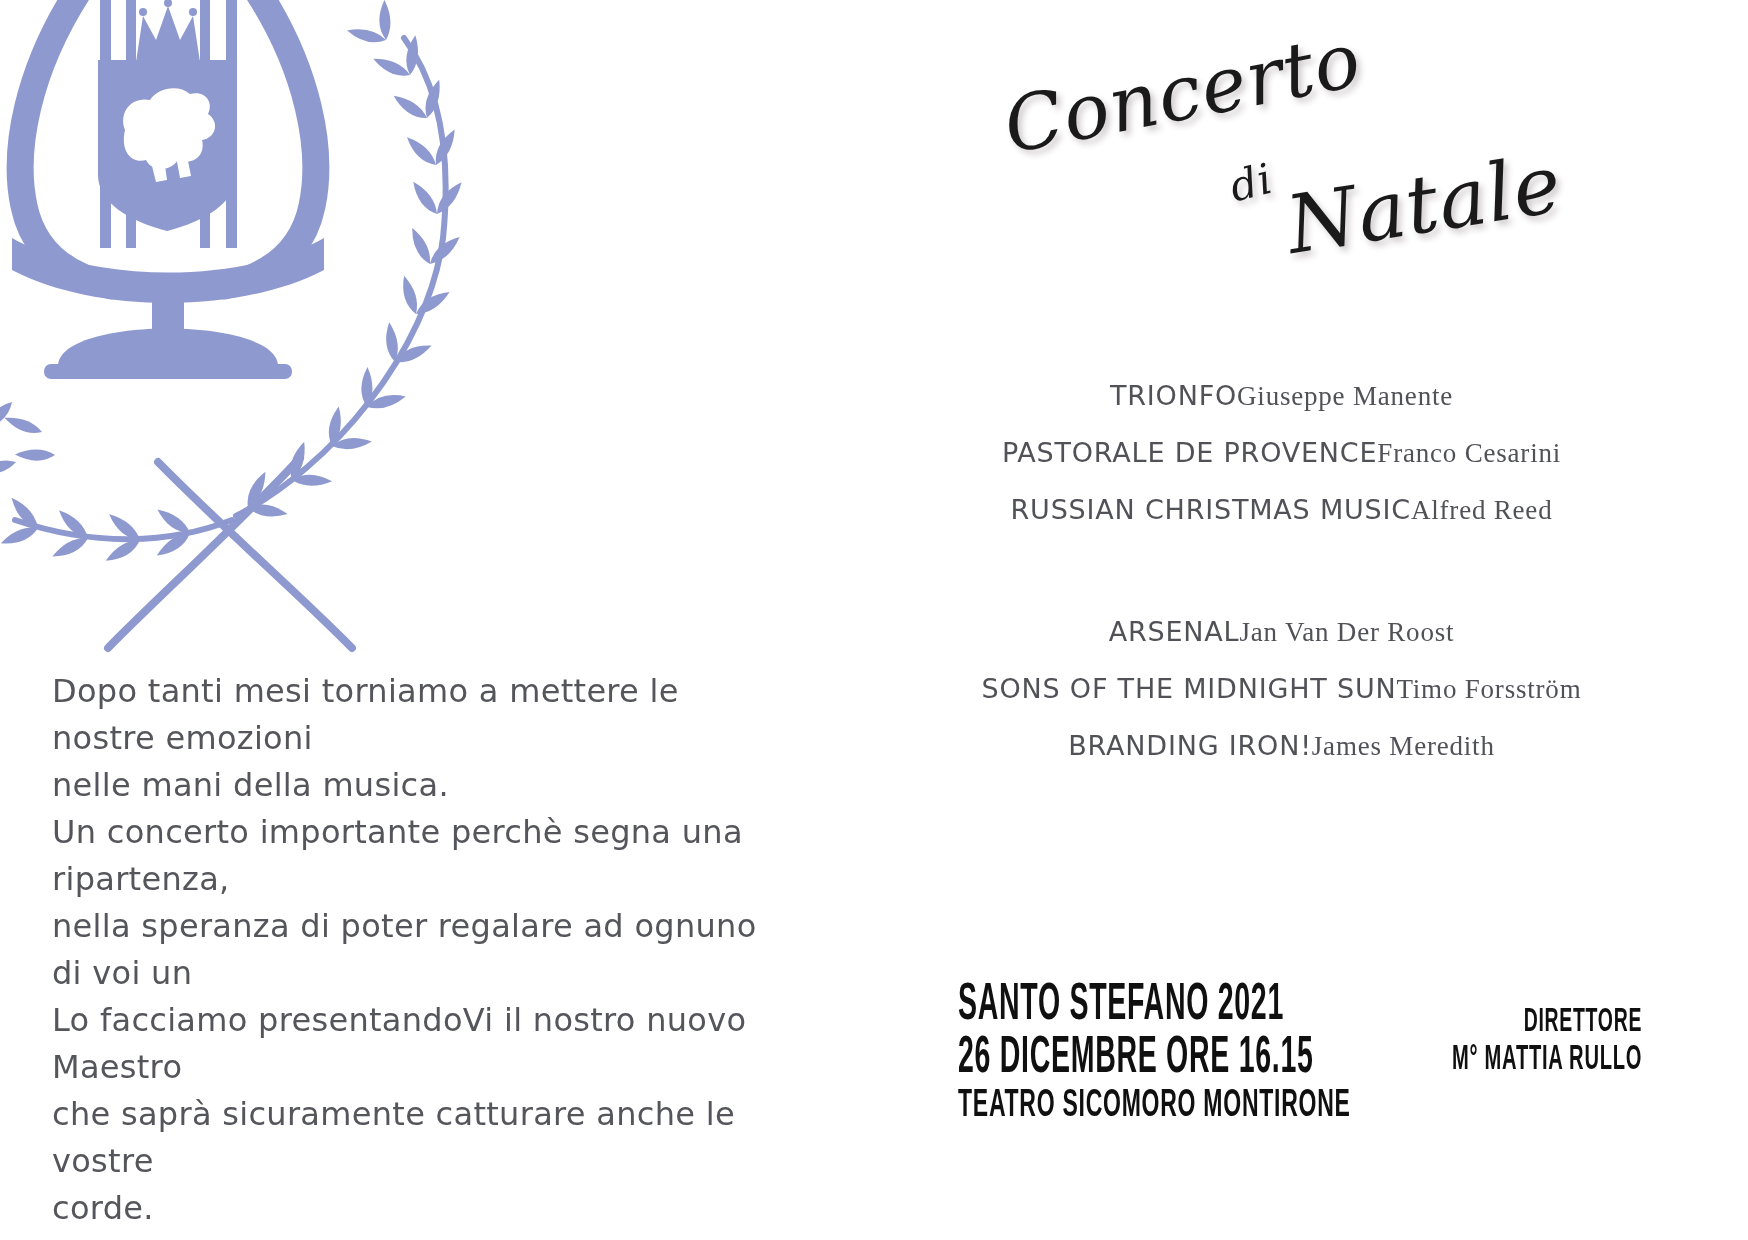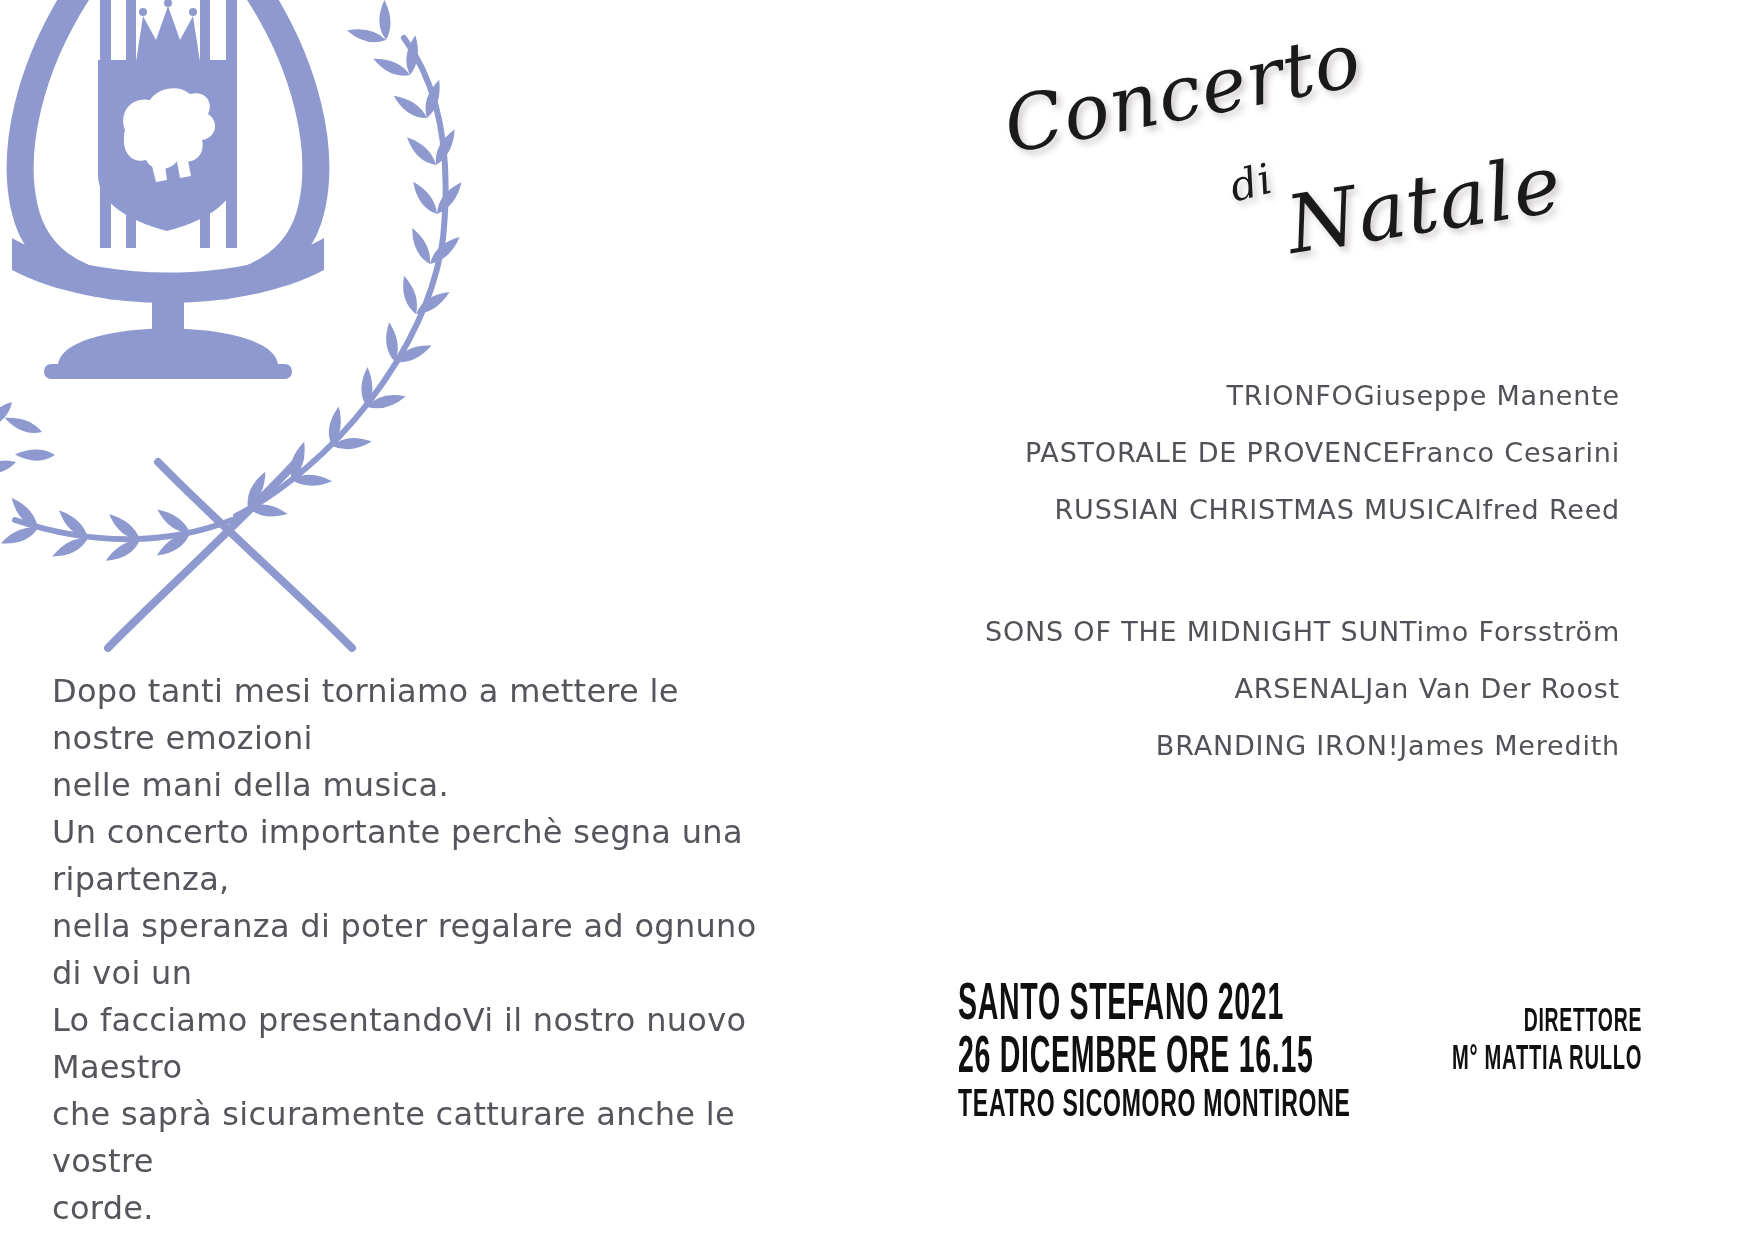--- a/index.html
+++ b/index.html
@@ -32,27 +32,27 @@
   }
   .t-concerto{left:1002px;top:48px;font-size:76px;transform:rotate(-11deg);}
   .t-di{left:1230px;top:158px;font-size:42px;transform:rotate(-14deg);}
   .t-natale{left:1286px;top:158px;font-size:80px;transform:rotate(-9deg);}
   
   .program{
     position:absolute;left:943px;top:382px;width:677px;
     color:#515257;
   }
   .prog-row{
-    display:flex;justify-content:flex-end;align-items:baseline;
+    display:flex;justify-content:center;align-items:baseline;
     font-size:27px;line-height:28px;margin-bottom:29px;
     letter-spacing:0.8px;white-space:nowrap;
   }
   .prog-gap{height:65px;}
   .prog-title{text-align:left;}
-  .prog-composer{text-align:right;}
+  .prog-composer{text-align:right;font-family:Liberation Serif, serif;}
   
   .hand{
     font-family:"Liberation Sans", sans-serif;
     font-weight:700;color:#101010;white-space:nowrap;
   }
   .event-block{position:absolute;left:958px;top:972px;}
   .event-line1{font-size:42px;transform:scale(0.68,1.24);transform-origin:left top;height:53px;letter-spacing:1px;}
   .event-line2{font-size:42px;transform:scale(0.68,1.24);transform-origin:left top;height:56px;letter-spacing:1px;}
   .event-line3{font-size:32px;transform:scale(0.72,1.2);transform-origin:left top;height:40px;letter-spacing:1px;}
   .director-block{position:absolute;right:106px;top:1002px;text-align:right;}
@@ -157,26 +157,26 @@
   <div class="prog-row">
     <span class="prog-title">PASTORALE DE PROVENCE</span>
     <span class="prog-composer">Franco Cesarini</span>
   </div>
   <div class="prog-row">
     <span class="prog-title">RUSSIAN CHRISTMAS MUSIC</span>
     <span class="prog-composer">Alfred Reed</span>
   </div>
   <div class="prog-gap"></div>
   <div class="prog-row">
+    <span class="prog-title">ARSENAL</span>
+    <span class="prog-composer">Jan Van Der Roost</span>
+  </div>
+  <div class="prog-row">
     <span class="prog-title">SONS OF THE MIDNIGHT SUN</span>
     <span class="prog-composer">Timo Forsström</span>
-  </div>
-  <div class="prog-row">
-    <span class="prog-title">ARSENAL</span>
-    <span class="prog-composer">Jan Van Der Roost</span>
   </div>
   <div class="prog-row">
     <span class="prog-title">BRANDING IRON!</span>
     <span class="prog-composer">James Meredith</span>
   </div>
 </div>
 
 <div class="intro">
   <div>Dopo tanti mesi torniamo a mettere le nostre emozioni</div>
   <div>nelle mani della musica.</div>

